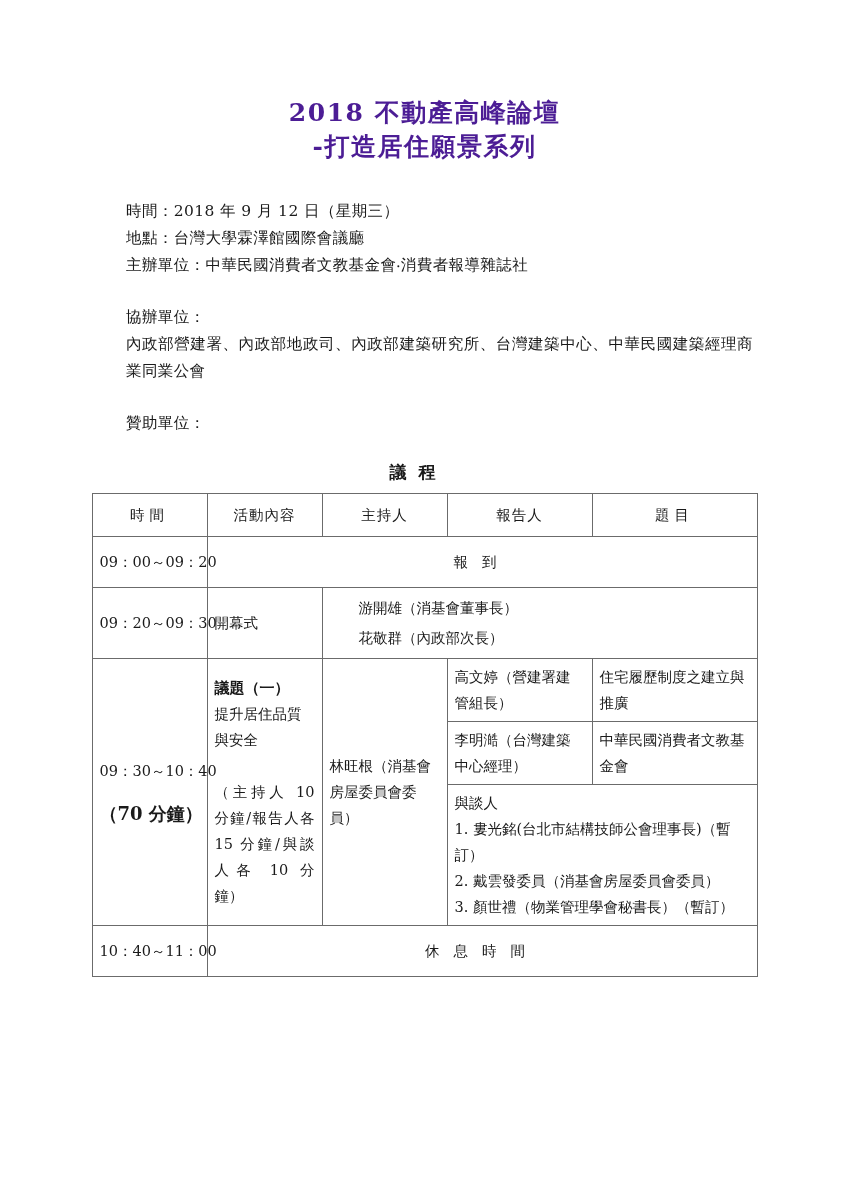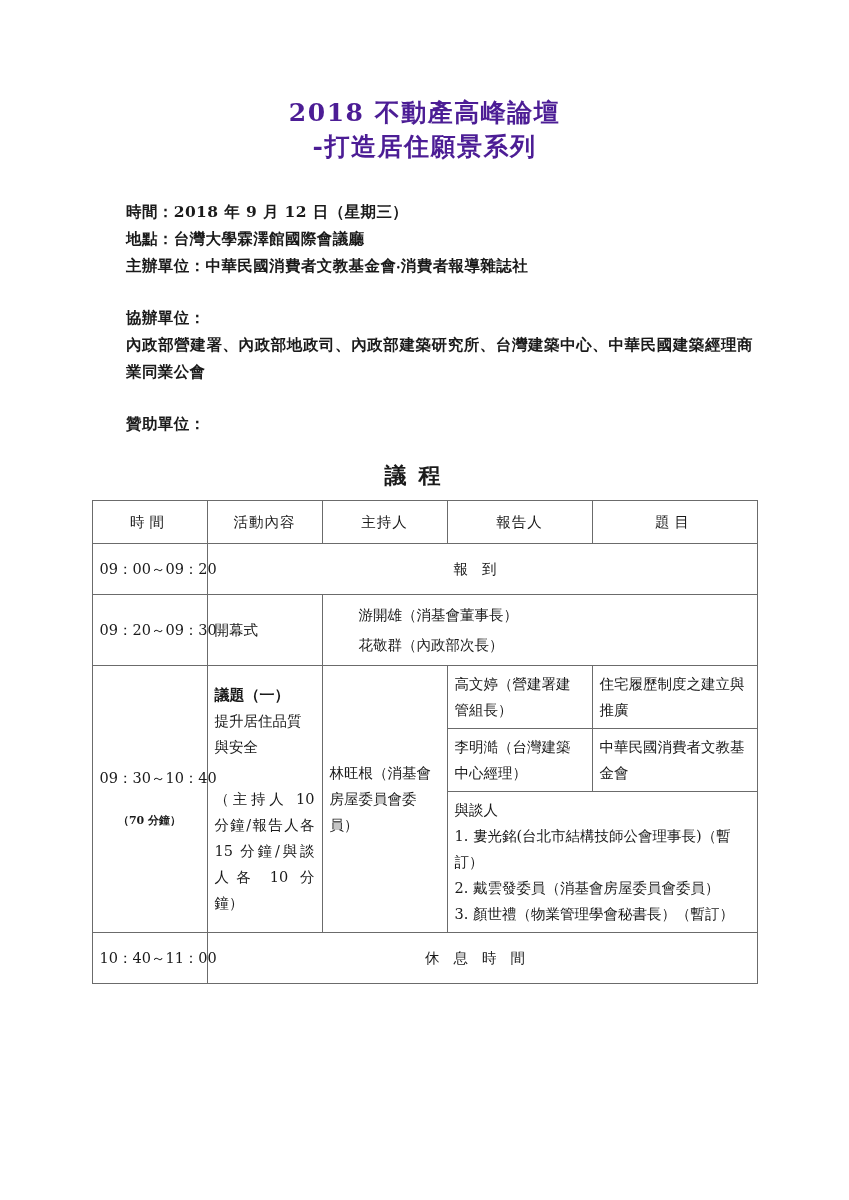--- a/index.html
+++ b/index.html
@@ -35,21 +35,20 @@
     letter-spacing: 1.5px;
     line-height: 34px;
     color: #4c1d95;
   }
 
   
   .info-block {
     margin-left: 126px;
     margin-right: 96px;
     margin-top: 34px;
-    font-weight: bold;
   }
   .info-line {
     font-size: 15.5px;
     line-height: 27px;
     letter-spacing: 0.4px;
     color: #1a1a1a;
     white-space: nowrap;
   }
   .group {
     margin-top: 25px;
@@ -57,21 +56,21 @@
   .group .info-line.wrap {
     white-space: normal;
     text-align: justify;
     text-justify: inter-character;
   }
 
   
   .agenda-heading {
     text-align: center;
     font-weight: bold;
-    font-size: 22px;
+    font-size: 17px;
     letter-spacing: 12px;
     margin-top: 24px;
     margin-bottom: 9px;
     padding-right: 12px;
   }
 
   
   table.agenda {
     border-collapse: collapse;
     width: 665px;
@@ -98,21 +97,21 @@
   td.time-cell {
     text-align: center;
     font-weight: bold;
     font-size: 14px;
     letter-spacing: 0px;
     white-space: nowrap;
   }
   td.time-cell .dur {
     display: block;
     font-weight: bold;
-    font-size: 11px;
+    font-size: 18px;
     margin-top: 17px;
   }
   td.center-span {
     text-align: center;
     font-weight: bold;
     letter-spacing: 14px;
     padding-right: 8px;
     font-size: 15px;
     height: 40px;
   }

